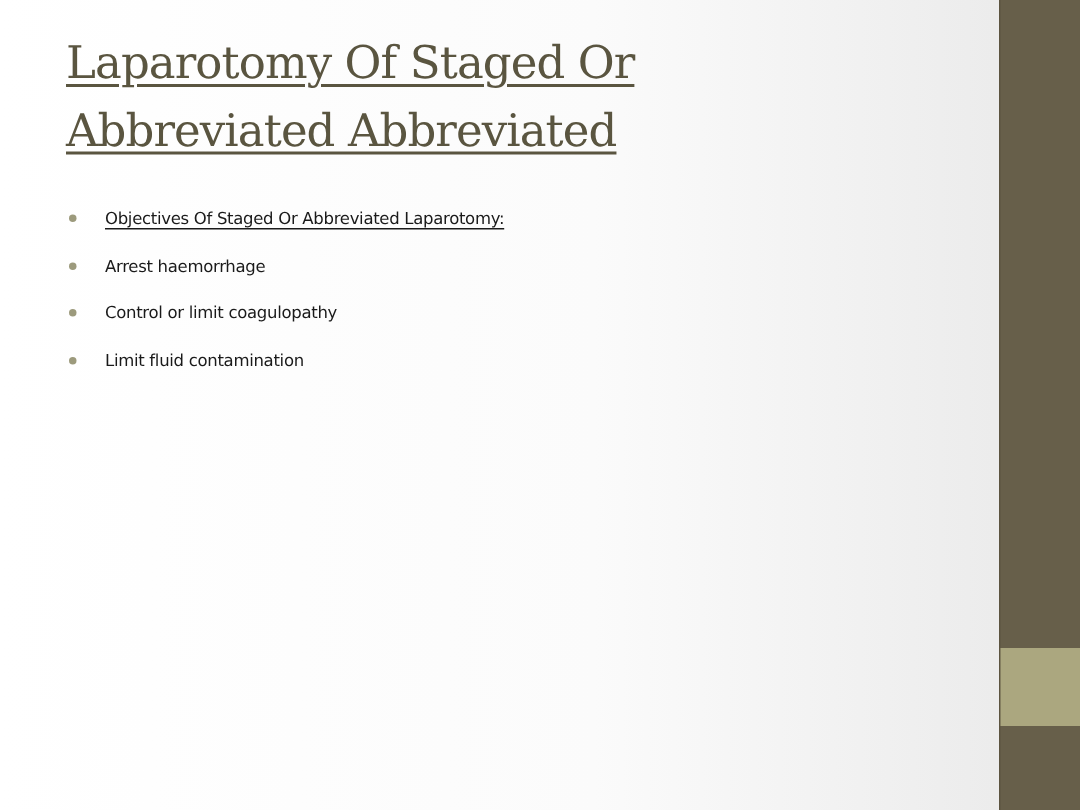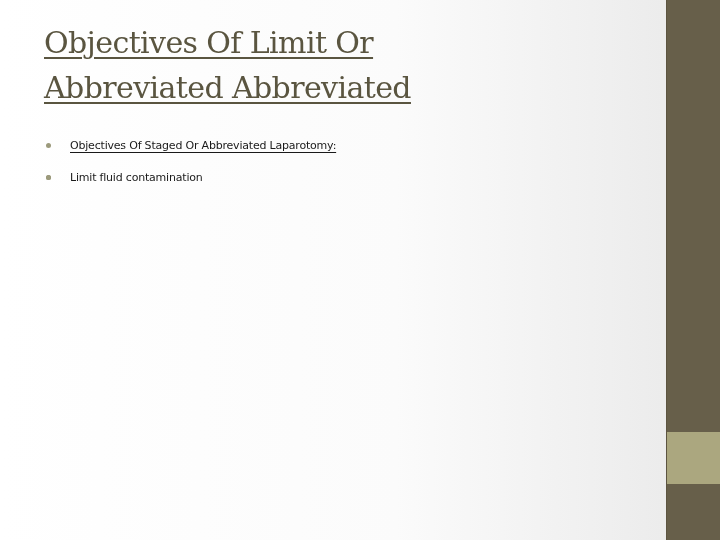--- a/index.html
+++ b/index.html
@@ -83,31 +83,36 @@
       width: 54px;
       height: 52px;
       background: #aba77f;
     }
   </style>
 </head>
 <body>
 
 <div class="slide">
   <h1 class="title">
-    <span class="line">Objectives Of Limit Or</span><br>
+    <span class="line">Laparotomy Of Staged Or</span><br>
     <span class="line">Abbreviated Abbreviated</span>
   </h1>
 
   <ul class="bullets">
     <li>
       <span class="dot"></span>
       <span class="u">Objectives Of Staged Or Abbreviated Laparotomy:</span>
     </li>
     <li>
       <span class="dot"></span>
+      <span>Arrest haemorrhage</span>
+    </li>
+    <li>
+      <span class="dot"></span>
+      <span>Control or limit coagulopathy</span>
     </li>
     <li>
       <span class="dot"></span>
       <span>Limit fluid contamination</span>
     </li>
   </ul>
 
   <div class="sidebar">
     <div class="band"></div>
   </div>

